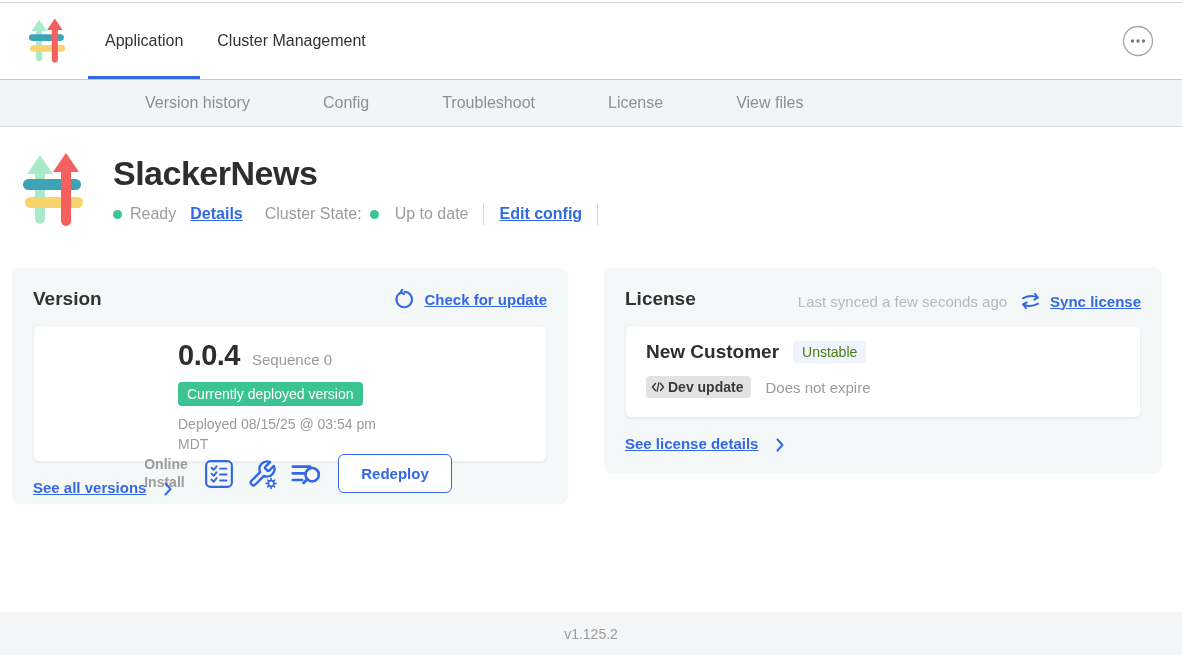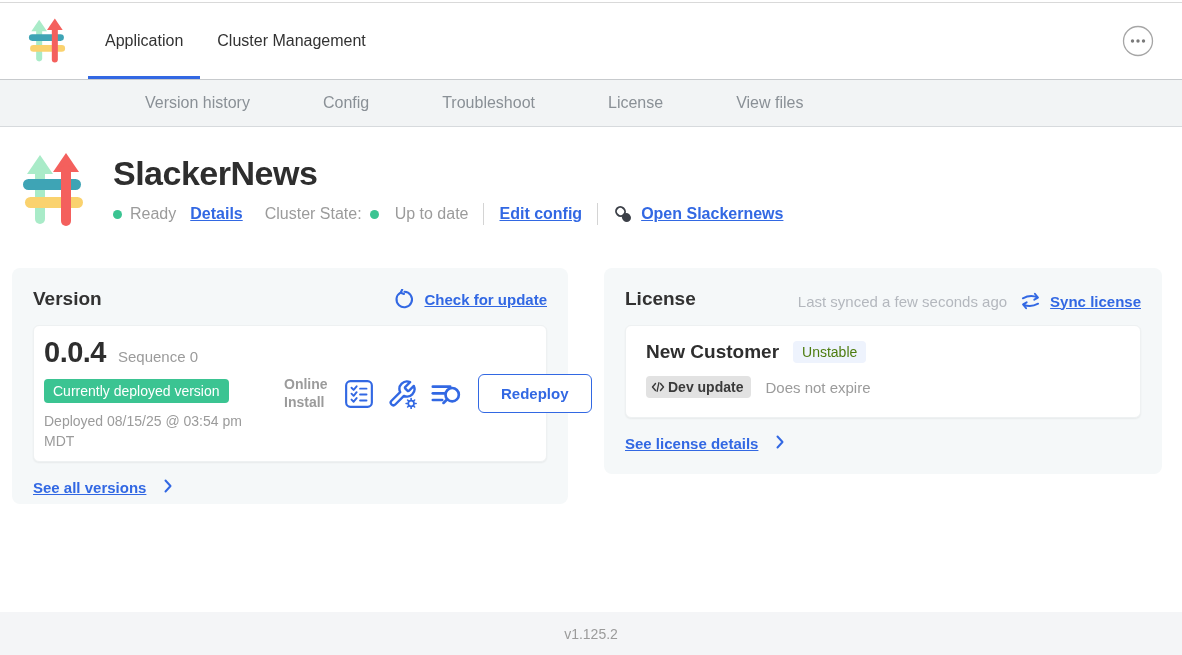--- a/index.html
+++ b/index.html
@@ -54,40 +54,40 @@
   .card-license { width:558px; height:206px; }
   .card-head { display:flex; align-items:flex-end; margin-bottom:15px; }
   .card-title { font-size:19px; font-weight:700; color:#323232; }
   .head-right { margin-left:auto; display:flex; align-items:center; gap:9px; }
   .muted-light { color:#b4b8be; font-size:15px; }
   .link-sm { font-size:15px; }
   .inner {
     background:#ffffff; border-radius:6px; box-shadow:0 1px 2px rgba(0,0,0,0.06);
     border:1px solid #eef1f2;
   }
-  .inner-version { padding:13px 12px 13px 10px; display:flex; align-items:center; height:137px; }
+  .inner-version { padding:13px 12px 13px 10px; display:flex; align-items:center; height:137px;flex-direction:column; }
   .ver-left { width:222px; flex:0 0 auto; }
   .ver-number-row { display:flex; align-items:baseline; }
   .ver-number { font-size:29px; font-weight:700; color:#2e2e2e; letter-spacing:-0.5px; }
   .ver-seq { font-size:15px; color:#9b9b9b; margin-left:12px; }
   .badge-green {
     display:inline-block; margin-top:10px; background:#3bc492; color:#fff;
     font-size:14px; padding:4px 9px; border-radius:4px;
   }
   .deployed { margin-top:9px; font-size:14px; color:#9b9b9b; line-height:1.4; width:212px; }
   .ver-right { display:flex; align-items:center; margin-left:18px; }
   .install-type { font-size:14px; font-weight:700; color:#9b9b9b; width:48px; line-height:1.25; margin-right:12px; }
   .ver-icons { display:flex; align-items:center; gap:13px; margin-right:17px; }
   .ver-icons > span { line-height:0; cursor:pointer; }
   .btn-outline {
     background:#fff; border:1px solid #3268e3; color:#3268e3; font-weight:700;
     font-size:15px; border-radius:6px; padding:10px 22px; cursor:pointer;
     font-family:"Liberation Sans",sans-serif;
   }
-  .see-row { display:flex; align-items:flex-start; margin-top:17px; gap:18px; }
+  .see-row { display:flex; align-items:flex-end; margin-top:17px; gap:18px; }
   .inner-license { padding:15px 20px; height:93px; }
   .cust-row { display:flex; align-items:center; }
   .cust-name { font-size:19px; font-weight:700; color:#2e2e2e; }
   .badge-channel {
     margin-left:14px; background:#eef3fd; color:#4d7c0f; font-size:14px;
     padding:3px 9px; border-radius:4px;
   }
   .lic-row { display:flex; align-items:center; margin-top:13px; }
   .badge-devlicense {
     background:#e2e2e2; color:#3a3a3a; font-size:14px; font-weight:700;
@@ -154,31 +154,20 @@
     <div class="status-row">
       <span class="dot"></span>
       <span>Ready</span>
       <span class="lnk gap14">Details</span>
       <span class="gap22">Cluster State:</span>
       <span class="dot gap8"></span>
       <span class="gap8">Up to date</span>
       <span class="sep"></span>
       <span class="lnk">Edit config</span>
       <span class="sep"></span>
-      <span class="open-link">
-        <span class="icon-gap">
-          <svg width="21" height="21" viewBox="0 0 22 22">
-            <g transform="rotate(-45 11 11)">
-              <rect x="6.5" y="1.8" width="9" height="9.6" rx="4.5" fill="none" stroke="#3c4048" stroke-width="2"></rect>
-              <rect x="6.5" y="10.6" width="9" height="9.6" rx="4.5" fill="#3c4048"></rect>
-            </g>
-          </svg>
-        </span>
-        <span class="lnk">Open Slackernews</span>
-      </span>
     </div>
   </div>
 </div>
 
 <div class="cards">
 
   <div class="card card-version">
     <div class="card-head">
       <div class="card-title">Version</div>
       <div class="head-right">

